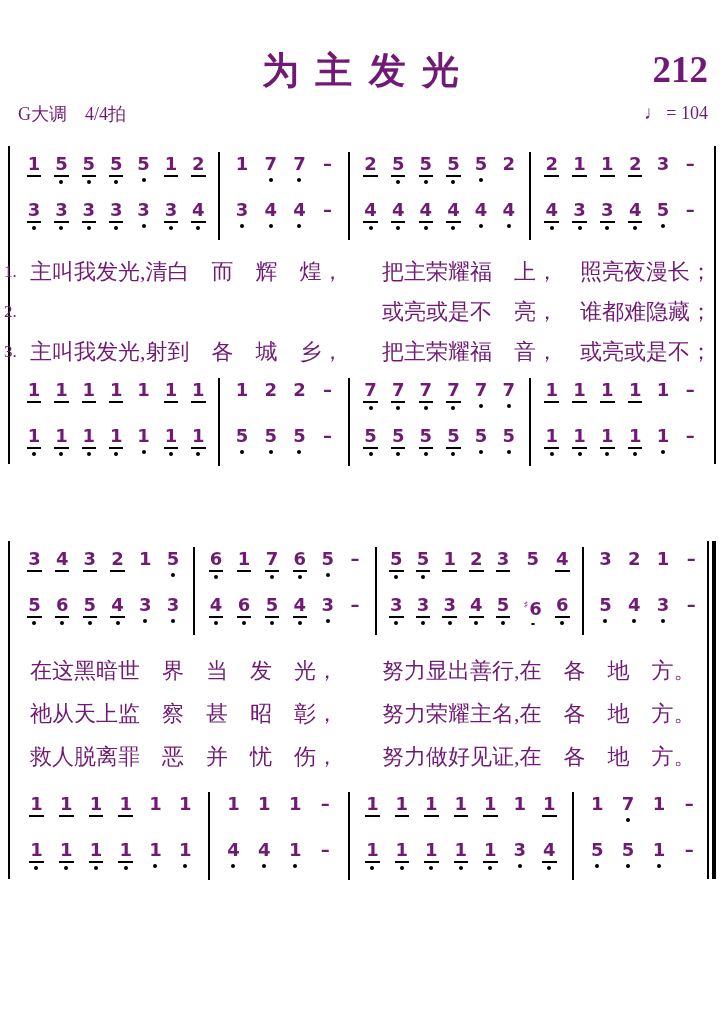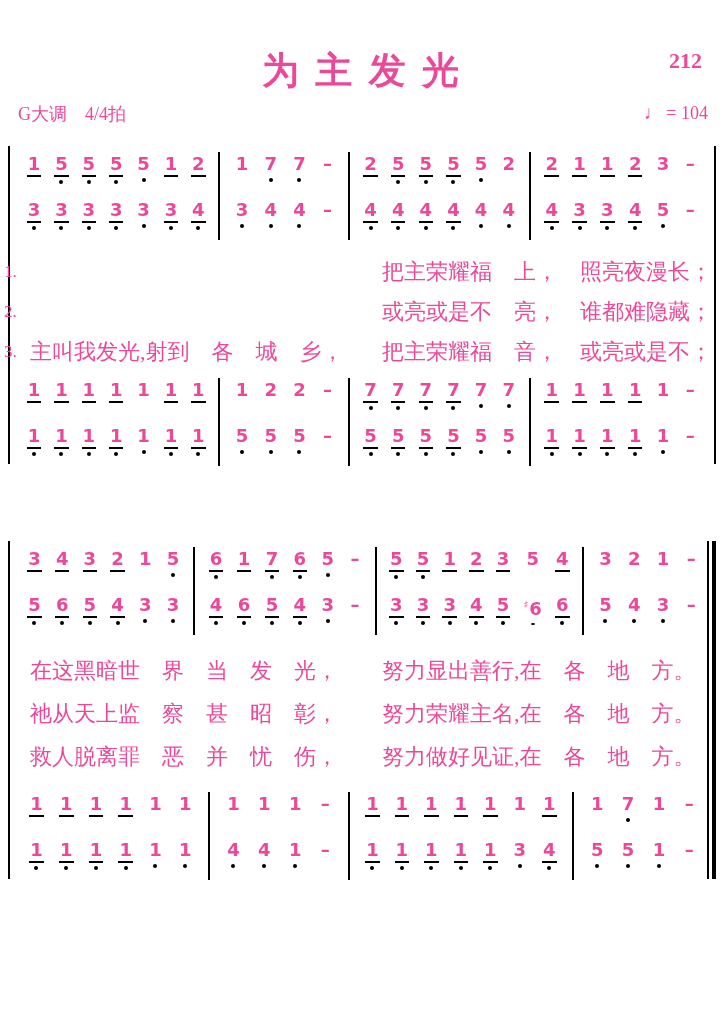--- a/index.html
+++ b/index.html
@@ -1,24 +1,24 @@
 <!DOCTYPE html>
 <html><head>
 <meta charset="utf-8">
 <style>
   html,body{margin:0;padding:0;background:#fff;}
-  .page{position:relative;width:724px;height:901px;background:#fff;color:#ec4899;
+  .page{position:relative;width:724px;height:901px;background:#fff;color:#701a75;
         font-family:"Liberation Serif",serif;overflow:hidden;}
 
   
   .title{position:absolute;top:46px;left:0;right:0;text-align:center;
          font-family:"Liberation Sans",sans-serif;font-weight:900;
          font-size:37px;letter-spacing:3px;}
-  .hymn-number{position:absolute;top:48px;right:22px;
-         font-family:"Liberation Serif",serif;font-weight:bold;font-size:22px;}
+  .hymn-number{position:absolute;top:48px;right:16px;
+         font-family:"Liberation Serif",serif;font-weight:bold;font-size:37px;}
   .meta{position:absolute;top:102px;left:18px;right:16px;height:26px;
         font-size:18px;display:flex;justify-content:space-between;align-items:flex-start;}
   .keytime .gap{display:inline-block;width:18px;}
   .tempo{font-size:18px;}
   .tempo .note-glyph{font-size:19px;margin-right:3px;}
 
   
   .block{position:absolute;left:8px;width:708px;box-sizing:border-box;
          border-left:2px solid #000;}
   .block1{top:146px;height:318px;border-right:2px solid #000;}
@@ -305,21 +305,21 @@
               <span class="dot"></span>
             </span>
             <span class="note dash vbot">
               <span class="digit">–</span>
               <span class="dot"></span>
             </span>
           </span>
         </span>
       </div>
     <div class="lyrics lyrics1">
-        <div class="lyric-row"><span class="lyric-no">1.</span><span class="lyric-right">把主荣耀福　上，　照亮夜漫长；</span></div>
+        <div class="lyric-row"><span class="lyric-no">1.</span><span class="lyric-left">主叫我发光,清白　而　辉　煌，</span><span class="lyric-right">把主荣耀福　上，　照亮夜漫长；</span></div>
         <div class="lyric-row"><span class="lyric-no">2.</span><span class="lyric-right">或亮或是不　亮，　谁都难隐藏；</span></div>
         <div class="lyric-row"><span class="lyric-no">3.</span><span class="lyric-left">主叫我发光,射到　各　城　乡，</span><span class="lyric-right">把主荣耀福　音，　或亮或是不；</span></div>
       </div>
     <div class="system system2">
         <span class="measure" style="flex-grow: 8;">
           <span class="notecol">
             <span class="note u vtop">
               <span class="digit">1</span>
               <span class="dot"></span>
             </span>

